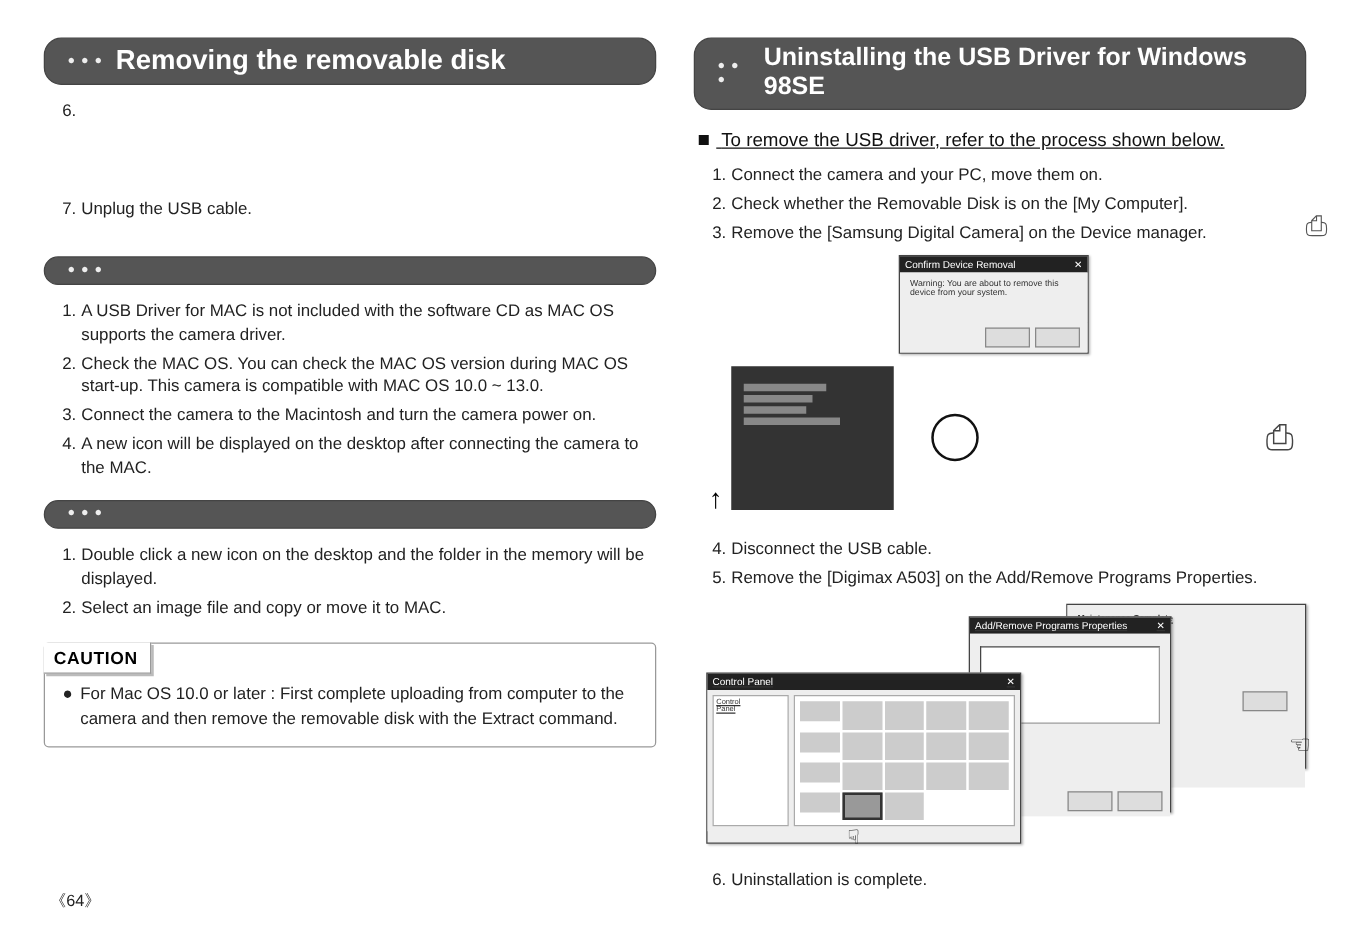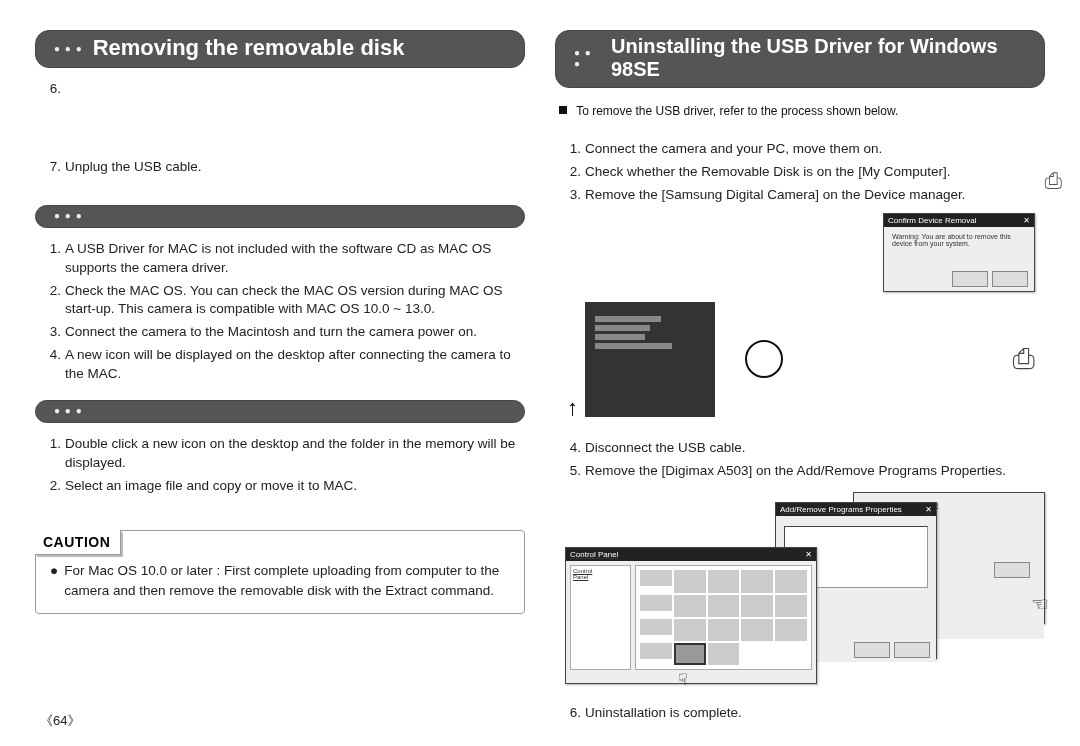--- a/index.html
+++ b/index.html
@@ -52,36 +52,37 @@
     margin: 2px 0;
   }
   .body-text .num {
     min-width: 18px;
     padding-left: 8px;
     text-align: right;
     margin-right: 4px;
   }
   .body-text .txt { flex: 1; }
   .lead-text {
-    font-size: 12px;
+    font-size: 15px;
     color: #111;
-    margin: 6px 0 20px 4px;
+    margin: 6px 0 8px 4px;
+    text-decoration: underline;
   }
   .lead-text .blk {
     display: inline-block;
     width: 8px; height: 8px;
     background:#111;
     margin-right:6px;
     position:relative; top:-1px;
   }
   .gap-med { height: 55px; }
   .caution-box {
     border: 1px solid #999;
     border-radius: 4px;
-    margin-top: 32px;
+    margin-top: 16px;
     padding: 30px 12px 12px 12px;
     position: relative;
   }
   .caution-label {
     position: absolute;
     top: -1px; left: -1px;
     background: #fff;
     border-right: 1px solid #999;
     border-bottom: 1px solid #999;
     padding: 4px 10px 4px 8px;
@@ -241,21 +242,21 @@
       </div>
     <div class="body-text">
         <span class="num">2.</span>
         <span class="txt">Check whether the Removable Disk is on the [My Computer].</span>
       </div>
     <div class="body-text">
         <span class="num">3.</span>
         <span class="txt">Remove the [Samsung Digital Camera] on the Device manager.</span>
       </div>
 
-    <div style="display:flex; justify-content:flex-end; margin:6px 10px 0 0;">
+    <div style="display:flex; justify-content:center; margin:6px 10px 0 0;">
       <div class="fake-dialog" style="width:150px">
         <div class="fake-title">
             <span>Confirm Device Removal</span>
             <span>✕</span>
           </div>
         <div class="fake-body" style="height:28px;font-size:7px">Warning: You are about to remove this device from your system.</div>
         <div class="fake-btns">
             <div class="fake-btn"></div>
             <div class="fake-btn"></div>
           </div>

